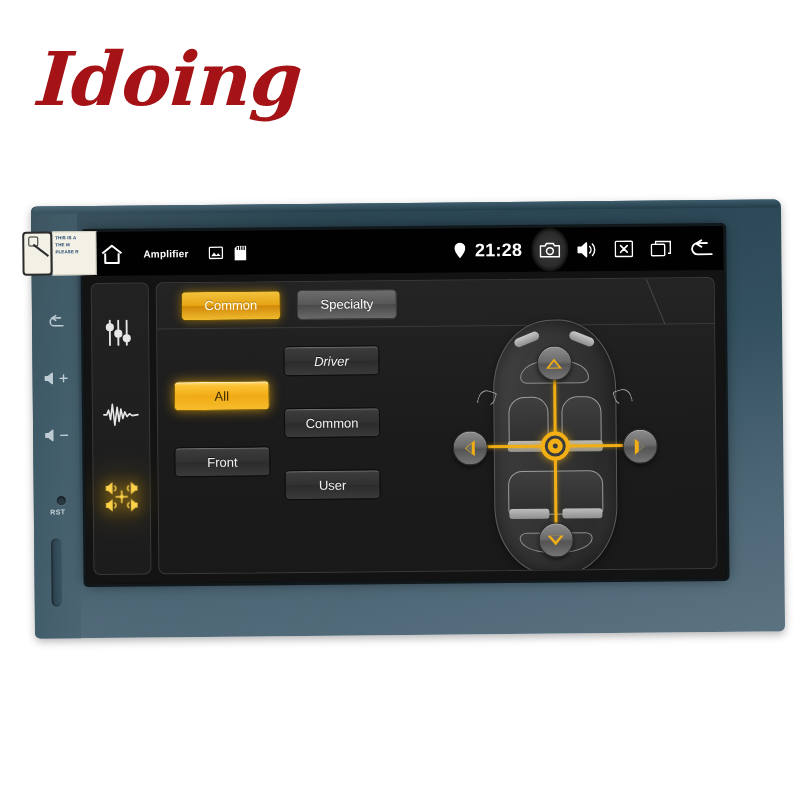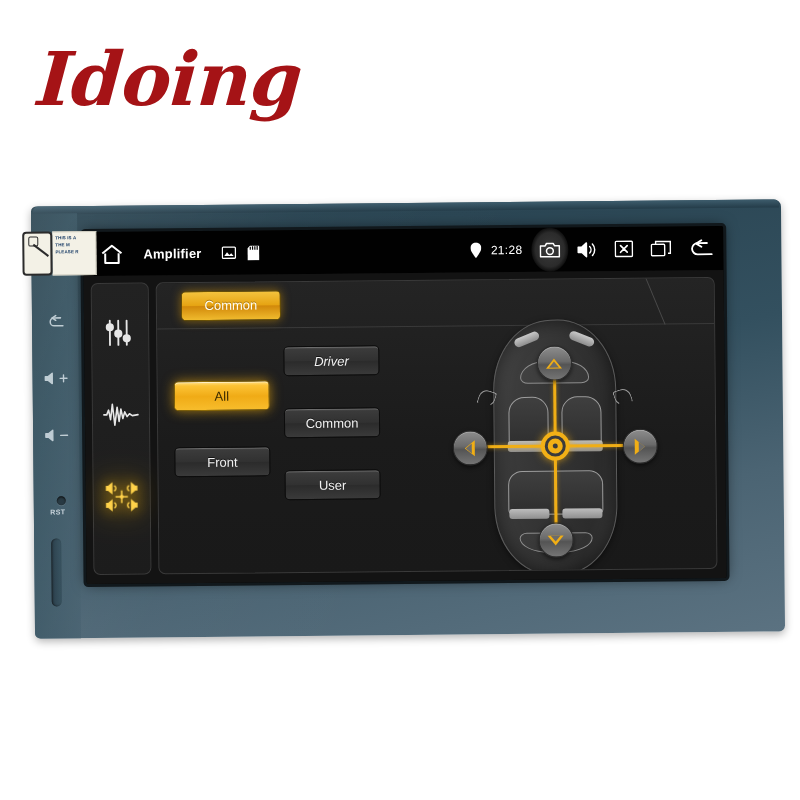--- a/index.html
+++ b/index.html
@@ -106,30 +106,30 @@
     z-index:5;
   }
 
   
   #statusbar{
     position:absolute; left:0; top:0; right:0; height:44px;
     background:#010101; display:flex; align-items:center; color:#fff;
   }
   #sb-home{ width:56px; display:flex; justify-content:center; align-items:center; }
   #sb-title{
-    font-size:13px; font-weight:700; letter-spacing:.2px; color:#fff;
+    font-size:10px; font-weight:700; letter-spacing:.2px; color:#fff;
     margin-left:4px; margin-right:20px;
   }
   .sb-mini{ margin-right:11px; display:flex; align-items:center; }
   #sb-spacer{ flex:1; }
   .sb-right{ display:flex; align-items:center; }
   .sb-ic{
     width:37px; height:44px; display:flex; align-items:center; justify-content:center;
   }
-  #sb-time{ font-size:12px; font-weight:400; margin:0 9px 0 4px; letter-spacing:.3px;}
+  #sb-time{ font-size:18px; font-weight:700; margin:0 9px 0 4px; letter-spacing:.3px;}
   #sb-cam{
     background:radial-gradient(ellipse at center,#3a3a3a 0%,#2b2b2b 55%,rgba(20,20,20,0) 78%);
     border-radius:50%;
   }
 
   
   #body-area{
     position:absolute; left:0; top:44px; right:0; bottom:0;
     background:#131313;
     display:flex;
@@ -447,20 +447,21 @@
               <path d="M18 11 V23 M12 17 H24" stroke-width="1.6" stroke-linecap="round"></path>
               <circle cx="18" cy="17" r="2.1" fill="currentColor" stroke="none"></circle>
             </svg>
           </div>
         </div>
 
         <div id="panel">
 
           <div id="tabstrip">
             <div class="tab on">Common</div>
+            <div class="tab">Specialty</div>
           </div>
 
           <div id="options">
 
             <div id="col-left">
               <div class="obtn on" id="b-all">All</div>
               <div class="obtn" id="b-user">Front</div>
             </div>
 
             <div id="col-mid">

